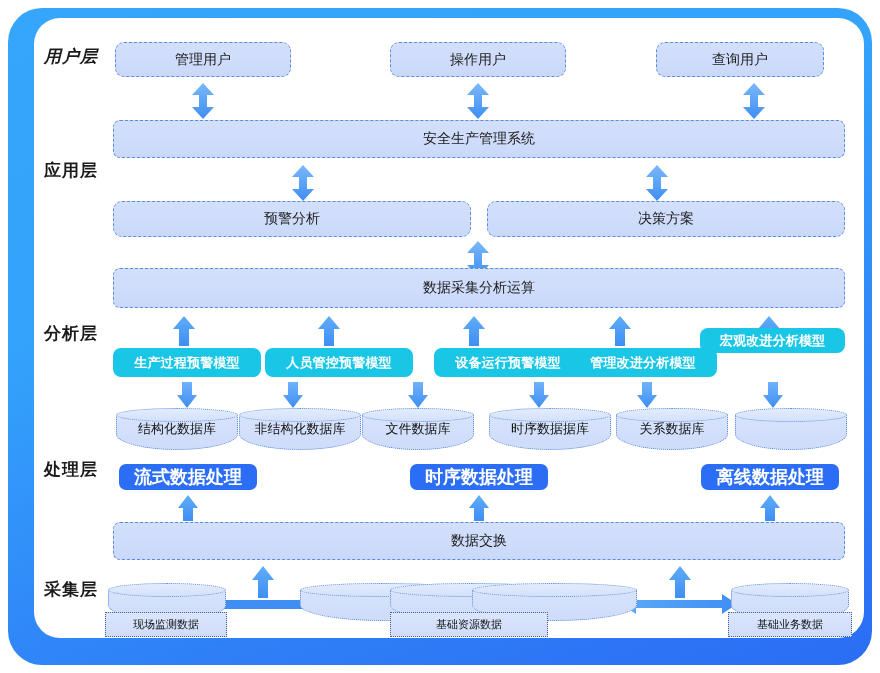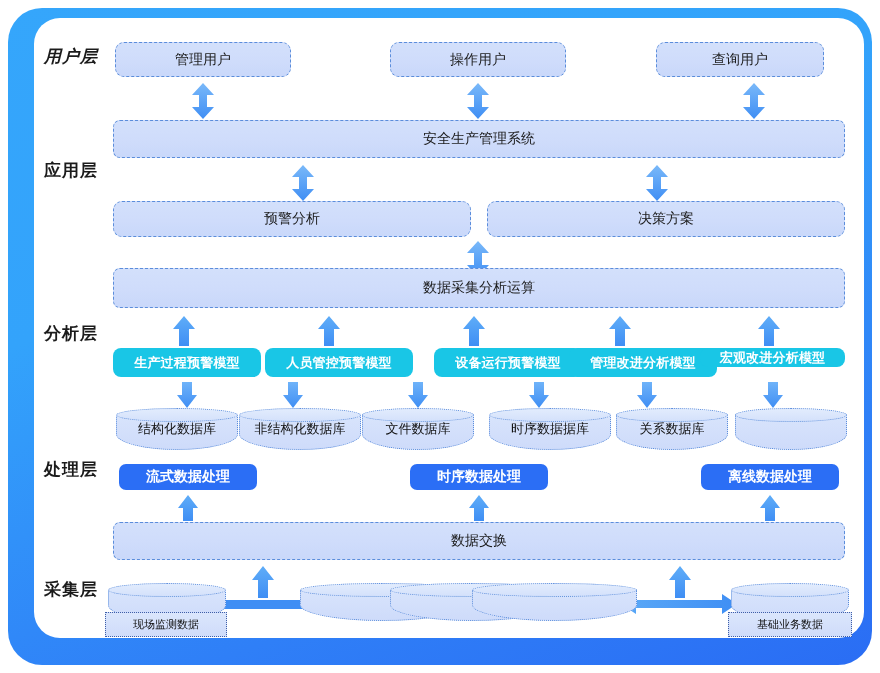--- a/index.html
+++ b/index.html
@@ -53,21 +53,21 @@
     letter-spacing:0.2px;
     box-sizing:border-box;
   }
 
   
   .bluepill{
     position:absolute;
     background:#2b6ef5;
     border-radius:7px;
     display:flex;align-items:center;justify-content:center;
-    font-size:14px;font-weight:bold;color:#ffffff;
+    font-size:18px;font-weight:bold;color:#ffffff;
     box-sizing:border-box;
   }
 
   
   .cyl{
     position:absolute;
     box-sizing:border-box;
     padding-left:12px;
   }
   .cyl .body{
@@ -202,21 +202,21 @@
   <div class="arr" style="left:757px;top:315px;">
     <svg width="24" height="32" viewBox="0 0 24 32">
         <path d="M12 1 L23 14 L17 14 L17 31 L7 31 L7 14 L1 14 Z" fill="url(#gup)"></path>
       </svg>
   </div>
 
   <div class="cyanpill" style="left:113px;top:348px;width:148px;height:29px;">生产过程预警模型</div>
   <div class="cyanpill" style="left:265px;top:348px;width:148px;height:29px;">人员管控预警模型</div>
   <div class="cyanpill" style="left:417px;top:348px;width:148px;height:29px;margin-left:17px;">设备运行预警模型</div>
   <div class="cyanpill" style="left:569px;top:348px;width:148px;height:29px;">管理改进分析模型</div>
-  <div class="cyanpill" style="left:700px;top:348px;width:145px;height:19px;">宏观改进分析模型</div>
+  <div class="cyanpill" style="left:700px;top:328px;width:145px;height:25px;">宏观改进分析模型</div>
 
   <div class="arr" style="left:176px;top:381px;">
     <svg width="22" height="28" viewBox="0 0 22 28">
         <defs>
           <linearGradient id="gdn" x1="0" y1="0" x2="0" y2="1">
             <stop offset="0" stop-color="#6fb3f9"></stop>
             <stop offset="1" stop-color="#3f8ef4"></stop>
           </linearGradient>
         </defs>
         <path d="M11 27 L21 14 L16 14 L16 1 L6 1 L6 14 L1 14 Z" fill="url(#gdn)"></path>
@@ -340,20 +340,21 @@
     <div class="top"></div>
   </div>
   <div class="cyl" style="left:390px;top:583px;width:165px;height:38px;">
     <div class="body"></div>
     <div class="top"></div>
   </div>
   <div class="cyl" style="left:472px;top:583px;width:165px;height:38px;">
     <div class="body"></div>
     <div class="top"></div>
   </div>
+  <div class="plate" style="left:390px;top:593px;width:158px;height:25px;">基础资源数据</div>
 
   <div class="cyl" style="left:731px;top:583px;width:118px;height:38px;">
     <div class="body"></div>
     <div class="top"></div>
   </div>
   <div class="plate" style="left:728px;top:593px;width:124px;height:25px;">基础业务数据</div>
 
 </div>
 
 </body></html>

